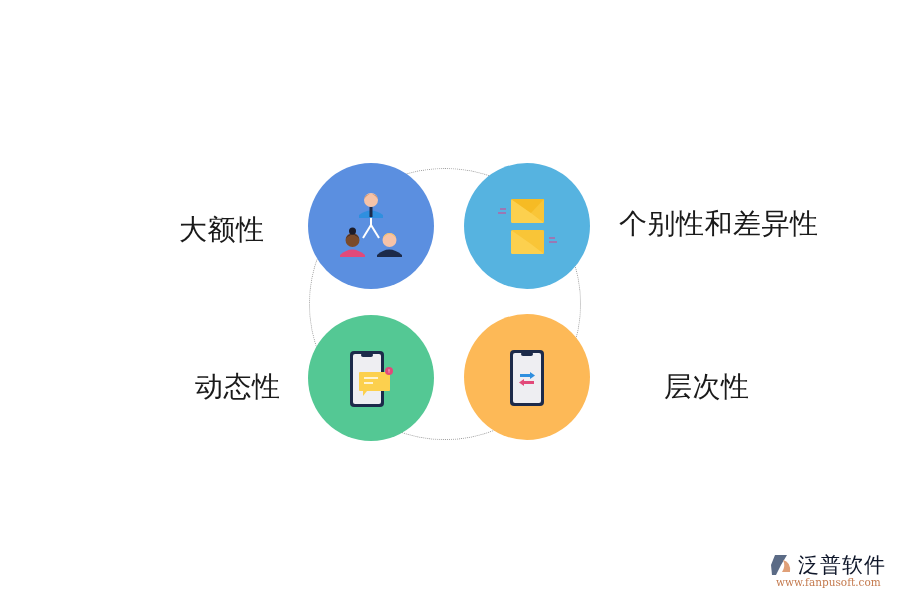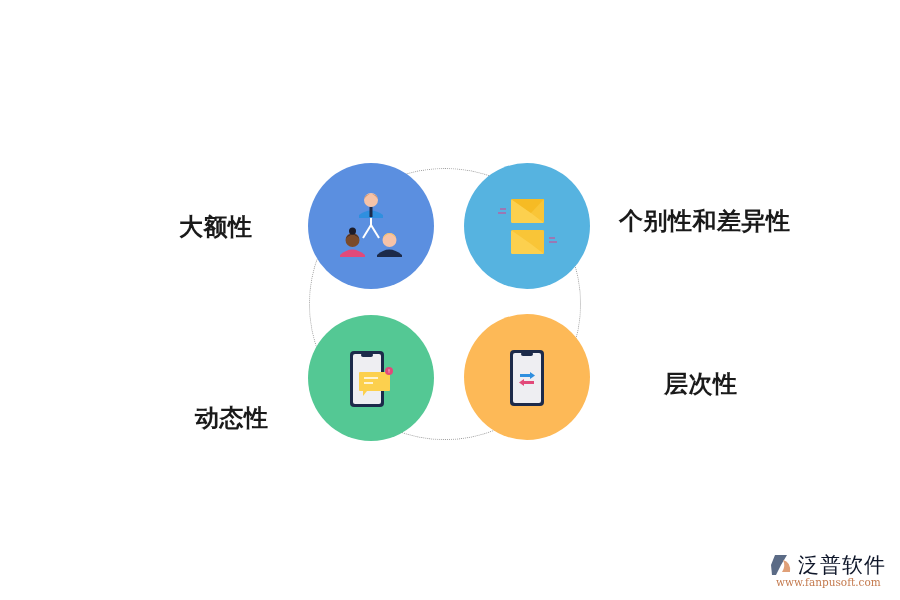--- a/index.html
+++ b/index.html
@@ -2,21 +2,21 @@
 <html><head>
 <meta charset="utf-8">
 <style>
   html, body { margin:0; padding:0; }
   body { width:900px; height:600px; background:#ffffff; position:relative; overflow:hidden;
          font-family: "DejaVu Sans", "Liberation Sans", sans-serif; }
   .ring { position:absolute; left:309px; top:168px; width:272px; height:272px; border-radius:50%;
           border:1.5px dotted #9a9a9a; box-sizing:border-box; }
   .node { position:absolute; width:126px; height:126px; border-radius:50%; }
   .node svg { position:absolute; left:0; top:0; width:126px; height:126px; }
-  .label { position:absolute; font-size:24px; font-weight:bold; color:#1a1a1a; white-space:nowrap; letter-spacing:0.5px; }
+  .label { position:absolute; font-size:28px; font-weight:normal; color:#1a1a1a; white-space:nowrap; letter-spacing:0.5px; }
   .logo { position:absolute; left:768px; top:551px; width:130px; height:40px; }
   .logo-cn { position:absolute; left:30px; top:0; font-size:21px; color:#0f172a; letter-spacing:1px; }
   .logo-url { position:absolute; left:8px; top:25px; font-size:10.5px; color:#c47a4e; font-family:"DejaVu Serif","Liberation Serif",serif;text-align:right; }
   .logo-icon { position:absolute; left:0; top:3px; width:26px; height:22px; }
 </style>
 </head>
 <body>
 
 <div class="ring"></div>
 
@@ -77,21 +77,21 @@
     <rect x="57" y="38" width="12" height="4" rx="2" fill="#1c2a4a"></rect>
     <rect x="56" y="60" width="11" height="3" fill="#2f8fdf"></rect>
     <path d="M66,58 l5,3.5 l-5,3.5z" fill="#2f8fdf"></path>
     <rect x="59" y="67" width="11" height="3" fill="#e2497a"></rect>
     <path d="M60,65 l-5,3.5 l5,3.5z" fill="#e2497a"></path>
   </svg>
 </div>
 
 <div class="label" style="left:179px;top:211px;">大额性</div>
 <div class="label" style="left:619px;top:205px;">个别性和差异性</div>
-<div class="label" style="left:195px;top:402px;">动态性</div>
+<div class="label" style="left:195px;top:368px;">动态性</div>
 <div class="label" style="left:664px;top:368px;">层次性</div>
 
 <div class="logo">
   <svg class="logo-icon" viewBox="0 0 26 22">
     <path d="M7,1 h12 l-6,10 h-10z" fill="#5b6b86"></path>
     <path d="M3,11 h10 l-5,10 h-4z" fill="#5b6b86"></path>
     <path d="M15,6 q8,2 7,12 h-8 q4,-6 1,-12z" fill="#e0a078"></path>
   </svg>
   <div class="logo-cn">泛普软件</div>
   <div class="logo-url">www.fanpusoft.com</div>

